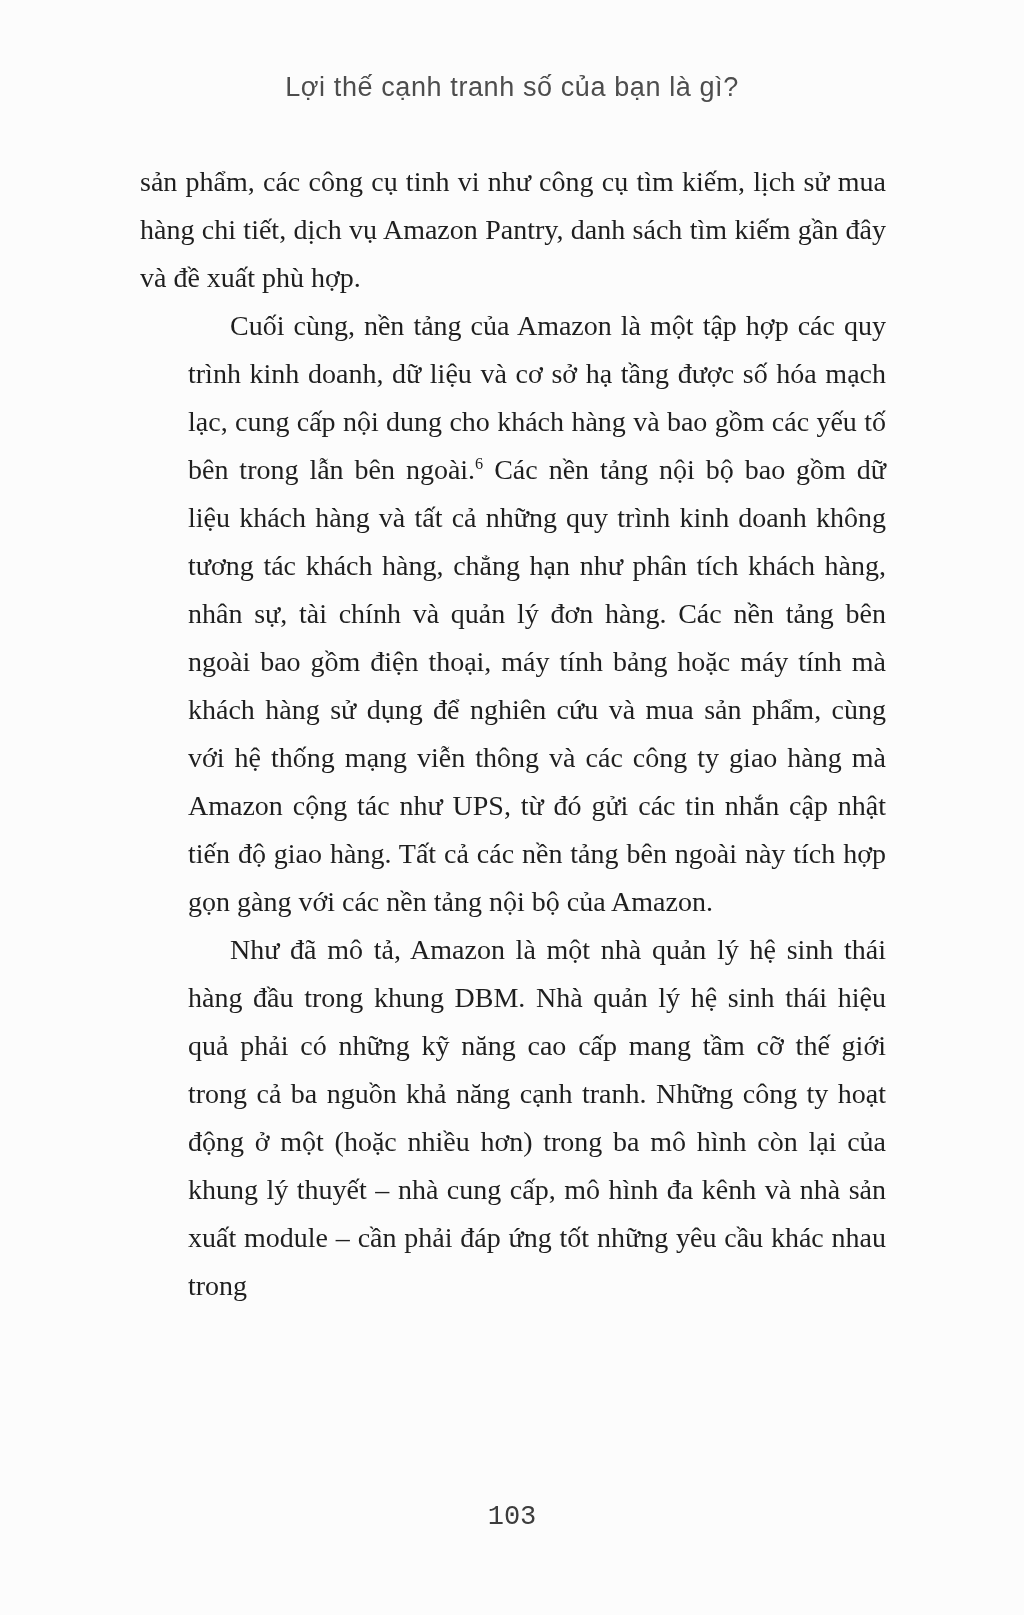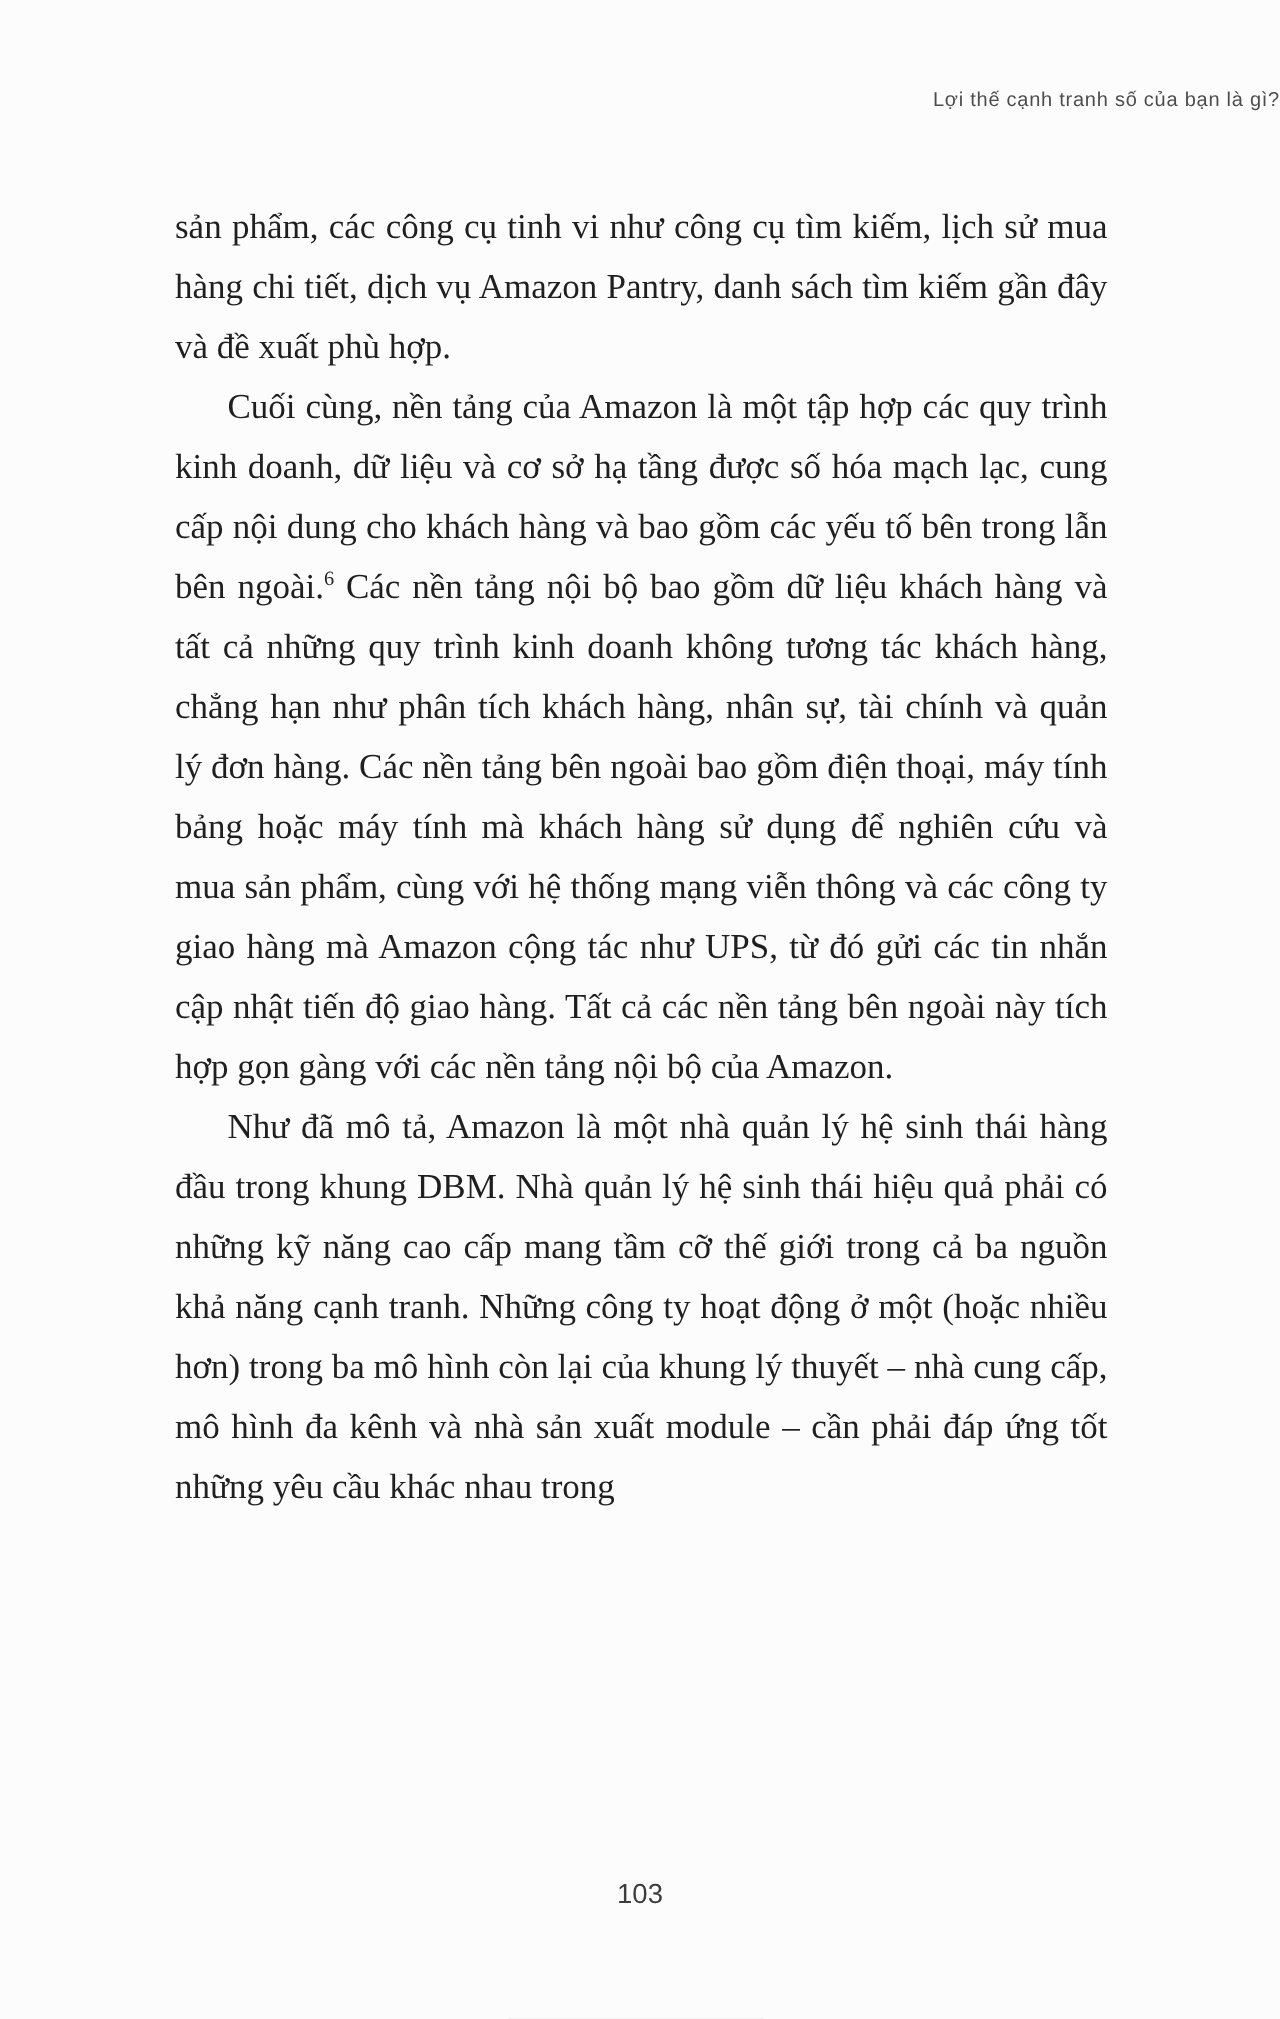--- a/index.html
+++ b/index.html
@@ -13,58 +13,59 @@
     height: 1615px;
     margin: 0 auto;
     background: #fcfcfc;
     overflow: hidden;
   }
   .running-header {
     position: absolute;
     top: 72px;
     left: 0;
     width: 100%;
-    text-align: right;
+    text-align: center;
     font-family: "Liberation Sans", sans-serif;
     font-weight: 300;
-    font-size: 16px;
+    font-size: 27px;
     letter-spacing: 0.6px;
     color: #4d4d4d;
   }
   .body-text {
     position: absolute;
     top: 158px;
     left: 140px;
     width: 746px;
     font-family: "Liberation Serif", serif;
     font-size: 28px;
     line-height: 48px;
     color: #1f1f1f;
     text-align: justify;
   }
   .para {
     margin: 0;
     padding: 0;
   }
   .para.indent {
     text-indent: 42px;
+    margin-left: 48px;
   }
   .footnote-ref {
     font-size: 0.58em;
     line-height: 0;
     vertical-align: super;
   }
   .page-number {
     position: absolute;
     top: 1502px;
     left: 0;
     width: 100%;
     text-align: center;
-    font-family: Liberation Sans, sans-serif;
-    font-size: 22px;
+    font-family: Liberation Mono, monospace;
+    font-size: 27px;
     color: #3d3d3d;
   }
 </style>
 </head>
 <body>
 
 <div class="page">
 
   <div class="running-header">Lợi thế cạnh tranh số của bạn là gì?</div>
 

